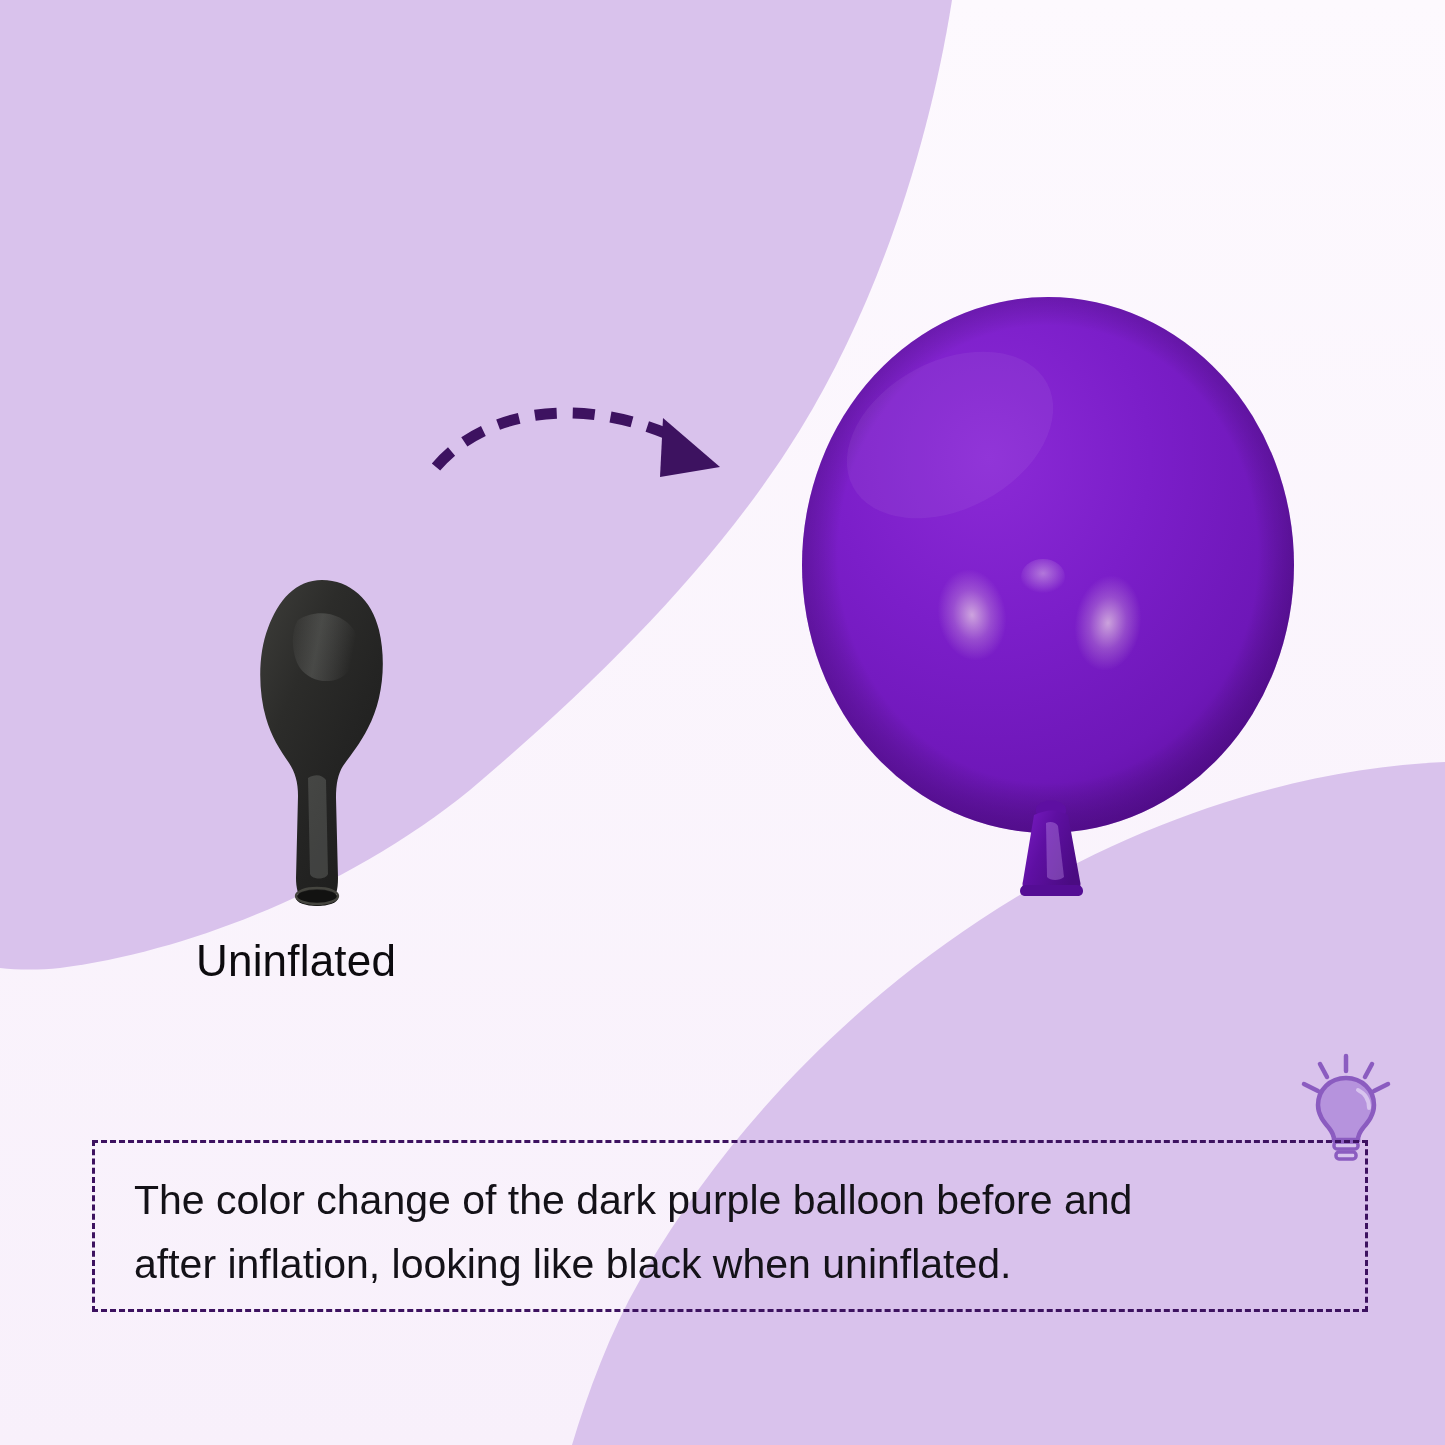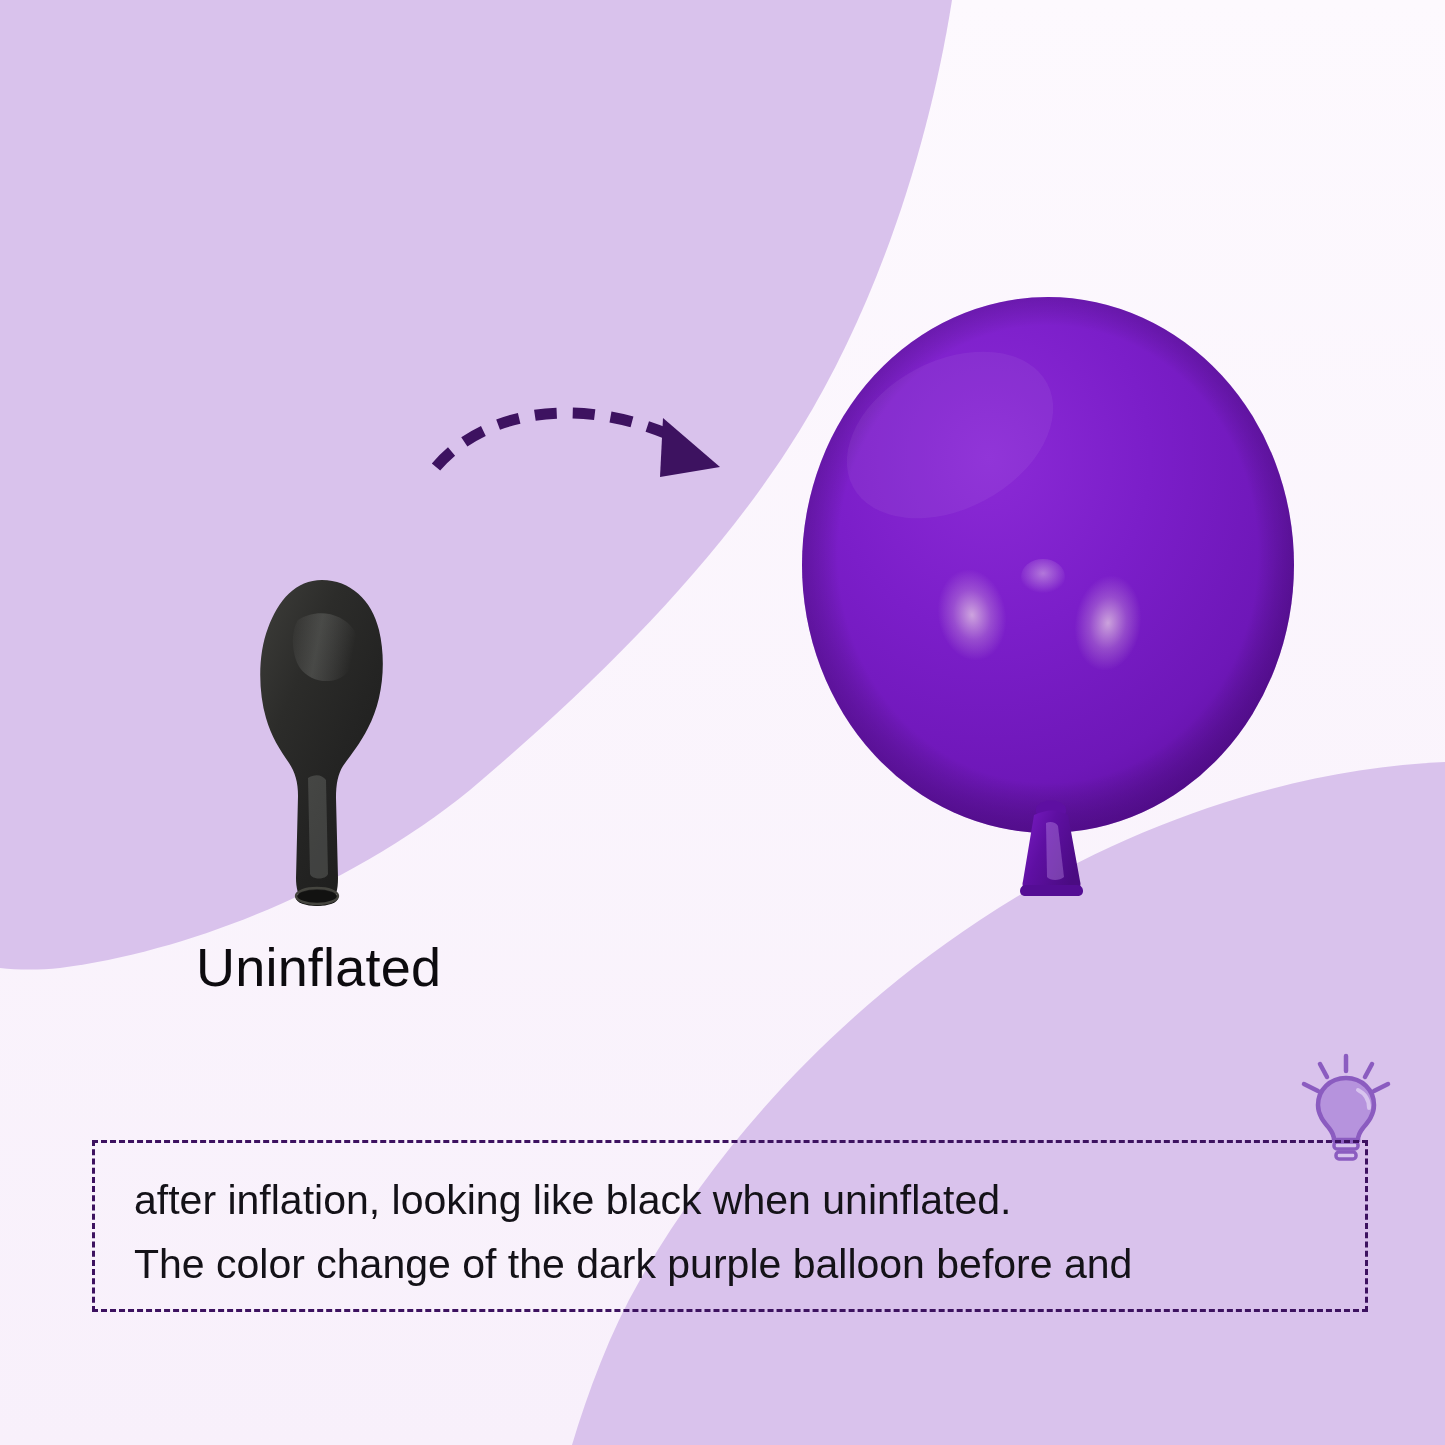--- a/index.html
+++ b/index.html
@@ -15,21 +15,21 @@
 
   
   #inflated{left:800px;top:285px;width:505px;height:640px;}
 
   
   #uninflated{left:238px;top:578px;width:170px;height:332px;}
 
   
   .label{
     position:absolute;
-    font-size:54px;
+    font-size:44px;
     color:#0d0b0f;
     letter-spacing:0.2px;
     white-space:nowrap;
     font-family:"Liberation Sans", sans-serif;
   }
   #label-uninflated{left:196px;top:936px;}
   #label-inflated{left:972px;top:936px;}
 
   
   #caption-box{
@@ -195,17 +195,17 @@
     </g>
     <path d="M48,26 C64,26 76,38 76,53 C76,63 70,70 65,76 C61,81 60,84 60,88
              L36,88 C36,84 35,81 31,76 C26,70 20,63 20,53 C20,38 32,26 48,26 Z" fill="#b693dd" stroke="#8b5cc0" stroke-width="4.5"></path>
     <path d="M60,38 C68,42 71,49 71,56" fill="none" stroke="#d8c4ee" stroke-width="4" stroke-linecap="round"></path>
     <rect x="36" y="90" width="24" height="7" rx="3" fill="#d8c4ee" stroke="#8b5cc0" stroke-width="3.5"></rect>
     <rect x="38" y="100" width="20" height="7" rx="3" fill="#d8c4ee" stroke="#8b5cc0" stroke-width="3.5"></rect>
   </svg>
 
   <div id="caption-box"></div>
   <div id="caption-text">
+    <div>The color change of the dark purple balloon before and</div>
     <div>after inflation, looking like black when uninflated.</div>
-    <div>The color change of the dark purple balloon before and</div>
   </div>
 
 </div>
 
 </body></html>

